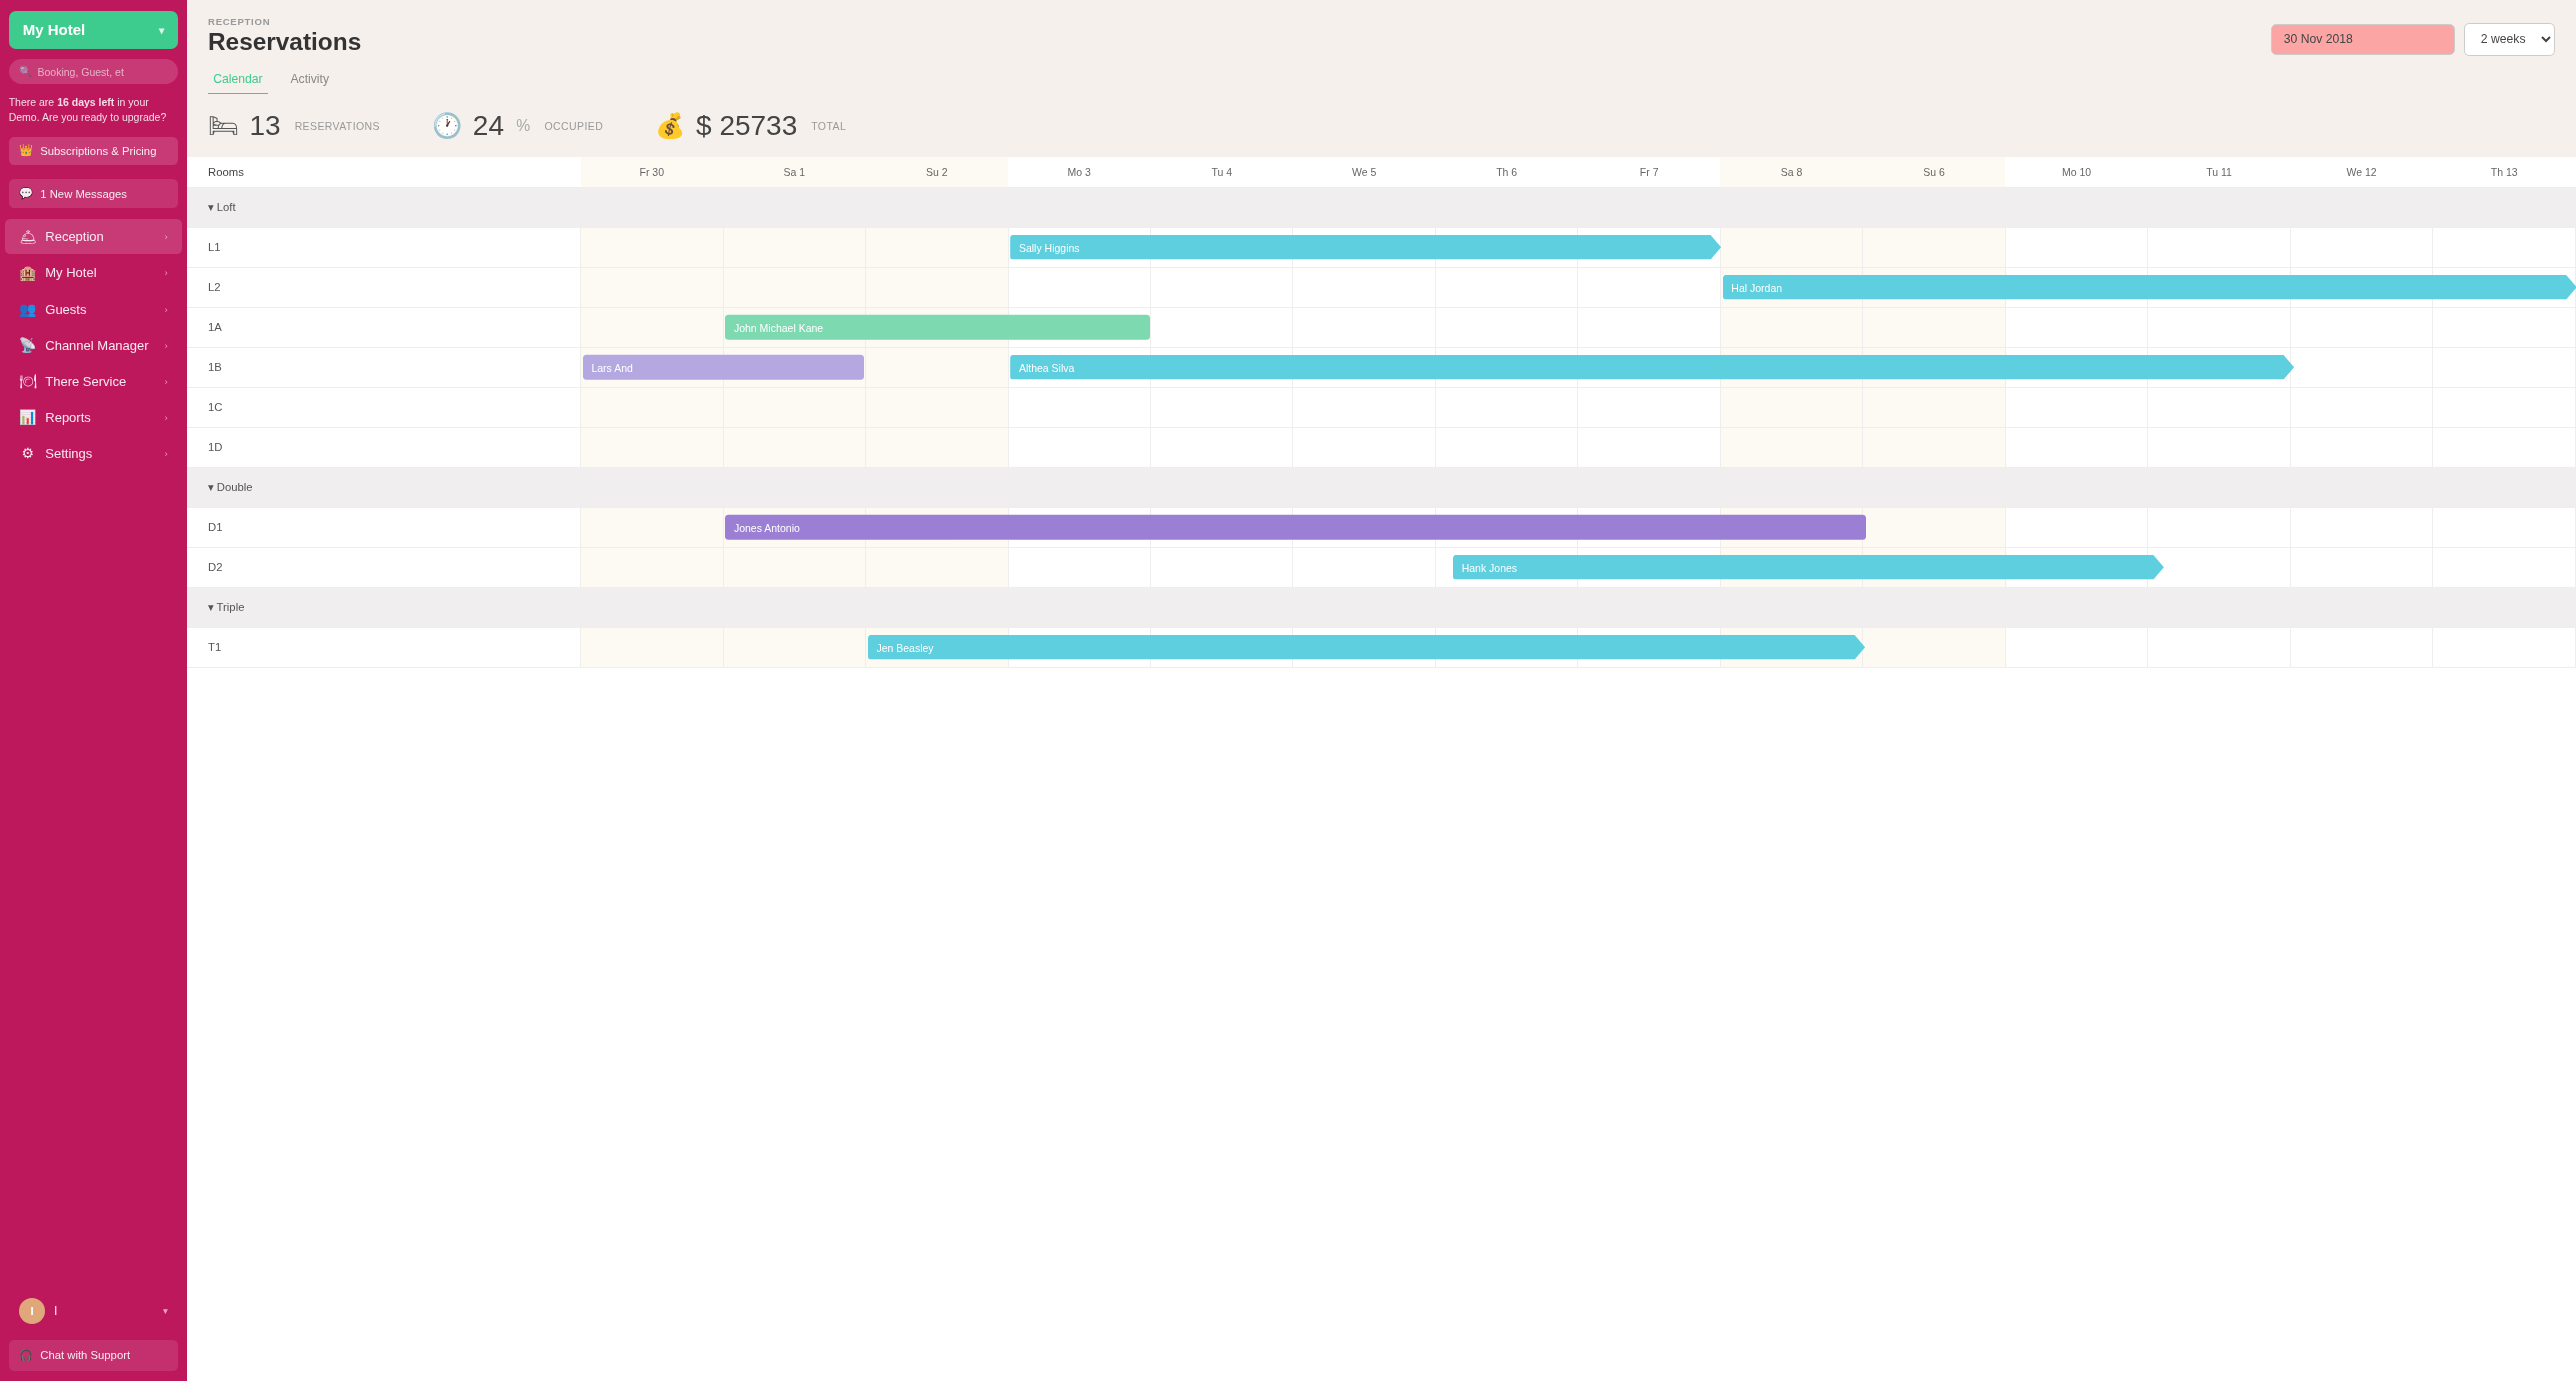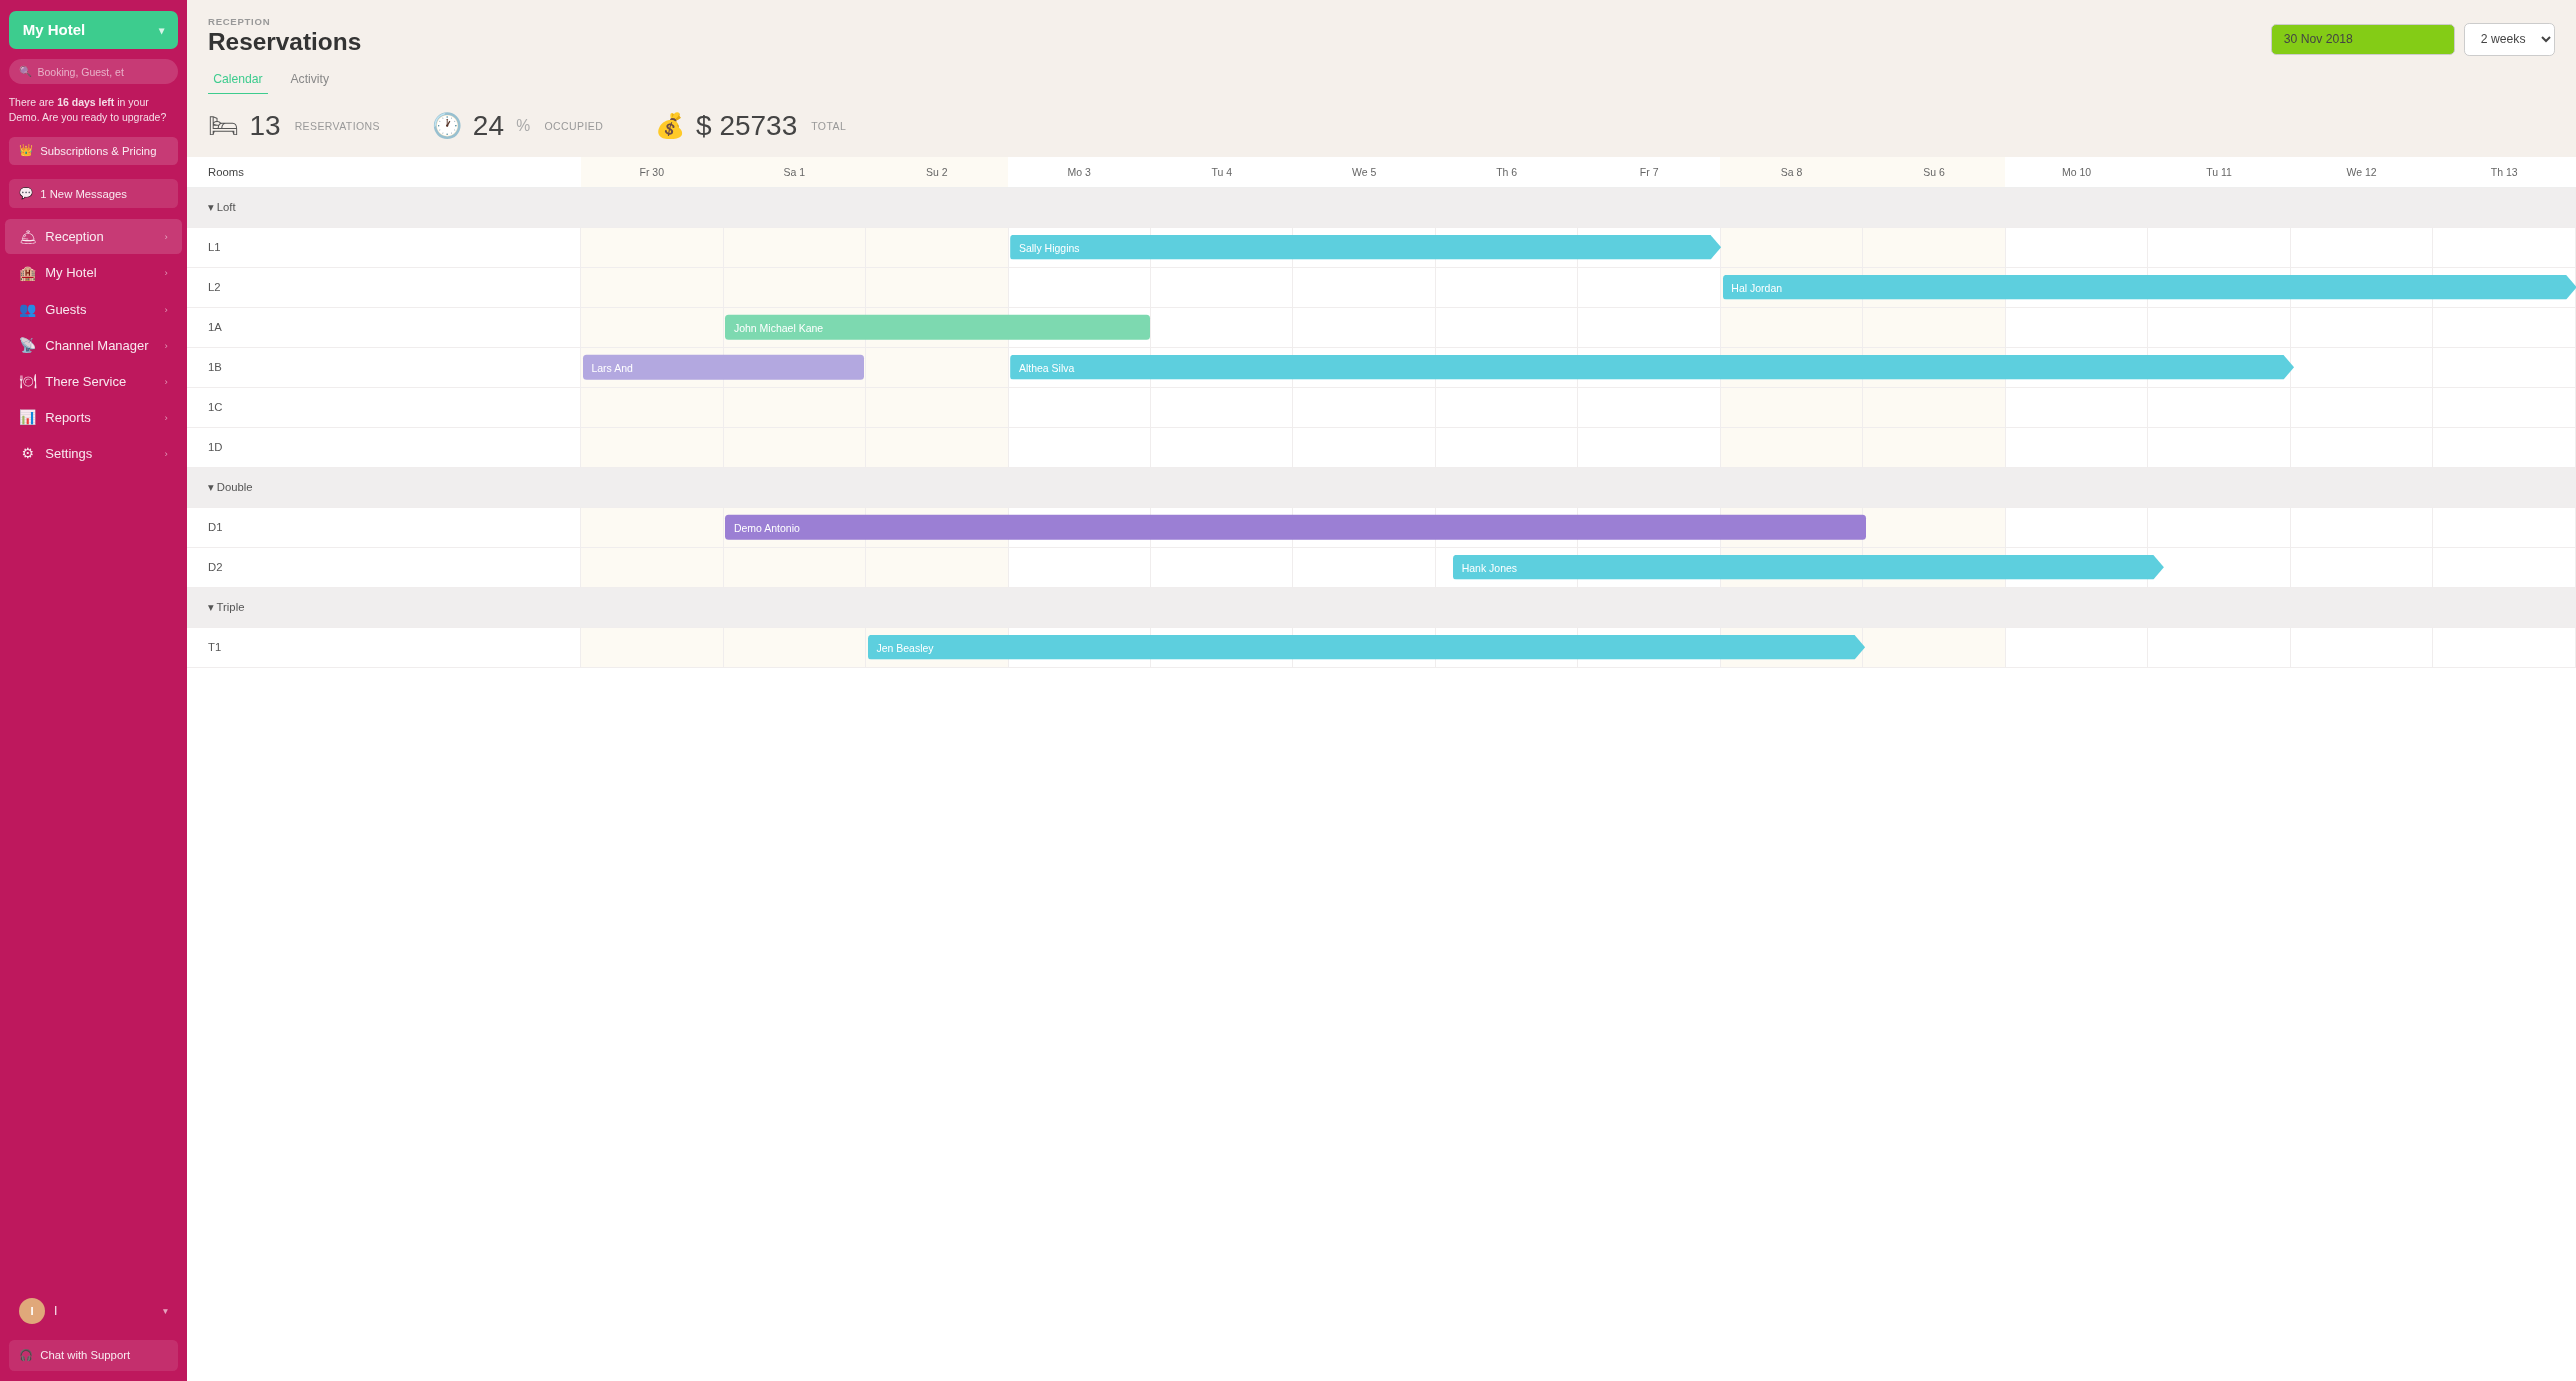--- a/index.html
+++ b/index.html
@@ -147,21 +147,21 @@
       align-items: center;
       gap: 8.7px;
       margin-top: 7px;
     }
     .date-picker {
       border: 1.3px solid #ccc;
       border-radius: 5.2px;
       padding: 7.8px 12.2px;
       font-size: 12.2px;
       color: #444;
-      background: #84cc16;
+      background: #fca5a5;
       cursor: pointer;
     }
     .week-select {
       border: 1.3px solid #ccc;
       border-radius: 5.2px;
       padding: 7.8px 12.2px;
       font-size: 12.2px;
       color: #444;
       background: white;
       cursor: pointer;
@@ -559,21 +559,21 @@
             <td class="" style="position: relative;"></td>
             <td class="" style="position: relative;"></td>
           </tr>
           <tr class="section-row">
             <td colspan="15">▾ Double</td>
           </tr>
           <tr>
             <td>D1</td>
             <td class="weekend-cell" style="position: relative;"></td>
             <td class="weekend-cell" style="position: relative;">
-              <div class="booking-bar booking-purple" style="left: 1.7px; width: calc(800% + 8.7px);">Demo Antonio</div>
+              <div class="booking-bar booking-purple" style="left: 1.7px; width: calc(800% + 8.7px);">Jones Antonio</div>
             </td>
             <td class="weekend-cell" style="position: relative;"></td>
             <td class="" style="position: relative;"></td>
             <td class="" style="position: relative;"></td>
             <td class="" style="position: relative;"></td>
             <td class="" style="position: relative;"></td>
             <td class="" style="position: relative;"></td>
             <td class="weekend-cell" style="position: relative;"></td>
             <td class="weekend-cell" style="position: relative;"></td>
             <td class="" style="position: relative;"></td>

